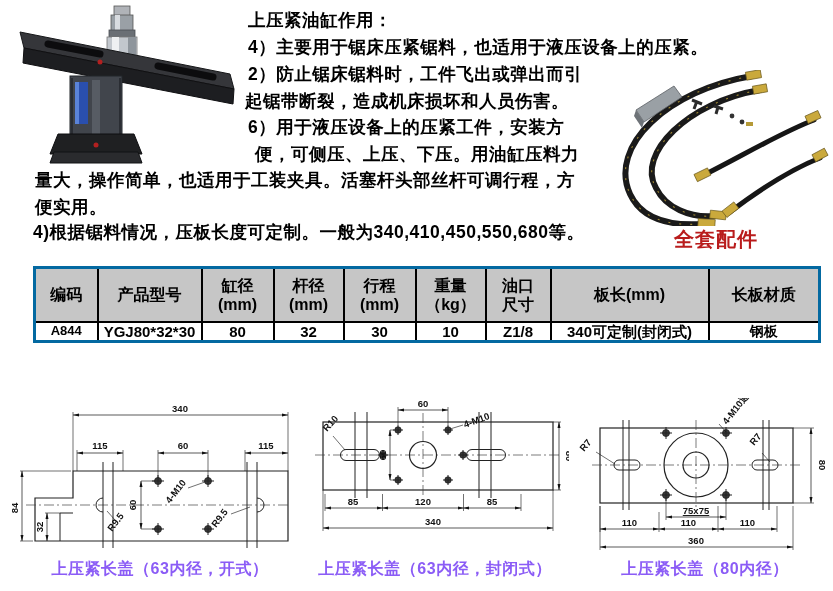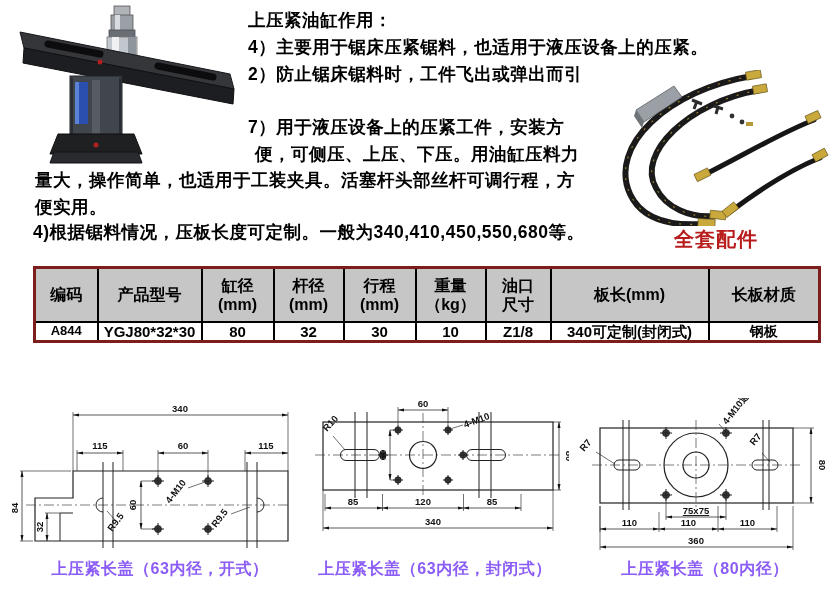--- a/index.html
+++ b/index.html
@@ -15,21 +15,21 @@
   .l6{left:35px;  top:172px;} .l7{left:35px;  top:199px;} .l8{left:33px;  top:224px;}
 
   
   .product-photo { position:absolute; left:8px; top:2px; }
   .accessories-photo { position:absolute; left:602px; top:70px; }
   .accessories-caption { position:absolute; left:602px; top:226px; width:228px;
       text-align:center; font-size:20px; font-weight:bold; color:#b91c1c; letter-spacing:1px; }
 
   
   table.spec { position:absolute; left:33px; top:266px; width:785px;
-      border-collapse:collapse; table-layout:fixed; border:3px solid #7f1d1d;padding-left:12px; }
+      border-collapse:collapse; table-layout:fixed; border:3px solid #0369a1;padding-left:12px; }
   table.spec th, table.spec td { border:2px solid #000; text-align:center; vertical-align:middle;
       color:#000; overflow:hidden; }
   table.spec th { background:#c6c6c6; font-size:16px; font-weight:bold; height:54px;
       white-space:pre-line; line-height:1.2; }
   table.spec td { background:#fff; font-size:15px; font-weight:bold; height:18px;
       white-space:pre-line; line-height:1.15; }
   td.codes { font-size:10.5px; line-height:1.15; font-weight:bold; }
   td.model { font-size:16px; }
   td.plen-long { font-size:12.5px; }
   td.mat-long { font-size:12px; }
@@ -83,21 +83,22 @@
     <rect x="84" y="78" width="8" height="56" fill="#575c64"></rect>
 
     <polygon points="50,132 126,132 134,152 42,152" fill="#1f2022" stroke="#0e0e10" stroke-width="1"></polygon>
     <polygon points="46,150 130,150 134,161 42,161" fill="#2a2b2e" stroke="#111214" stroke-width="1"></polygon>
     <circle cx="88" cy="143" r="2.5" fill="#b32020"></circle>
   </svg>
 
   <div class="intro-line l0">上压紧油缸作用：</div>
   <div class="intro-line l1">4）主要用于锯床压紧锯料，也适用于液压设备上的压紧。</div>
   <div class="intro-line l2">2）防止锯床锯料时，工件飞出或弹出而引</div>
-  <div class="intro-line l4">7）用于液压设备上的压紧工件，安装方</div>
+  <div class="intro-line l3">起锯带断裂，造成机床损坏和人员伤害。</div>
+  <div class="intro-line l4">6）用于液压设备上的压紧工件，安装方</div>
   <div class="intro-line l6">量大，操作简单，也适用于工装夹具。活塞杆头部丝杆可调行程，方</div>
   <div class="intro-line l5">便，可侧压、上压、下压。用油缸压料力</div>
   <div class="intro-line l7">便实用。</div>
   <div class="intro-line l8">4)根据锯料情况，压板长度可定制。一般为340,410,450,550,680等。</div>
 
   <svg class="accessories-photo" width="228" height="156" viewBox="0 0 228 156">
     <path d="M150,6 C66,20 6,76 28,124 C40,150 68,156 100,154" fill="none" stroke="#1a1a1a" stroke-width="6" stroke-linecap="round"></path>
     <path d="M150,6 C66,20 6,76 28,124 C40,150 68,156 100,154" fill="none" stroke="#b59a37" stroke-width="1.1" stroke-dasharray="2 9" opacity="0.85"></path>
     <path d="M158,20 C86,32 34,84 54,118 C64,138 88,148 112,146" fill="none" stroke="#1a1a1a" stroke-width="6" stroke-linecap="round"></path>
     <path d="M158,20 C86,32 34,84 54,118 C64,138 88,148 112,146" fill="none" stroke="#b59a37" stroke-width="1.1" stroke-dasharray="2 9" opacity="0.85"></path>

